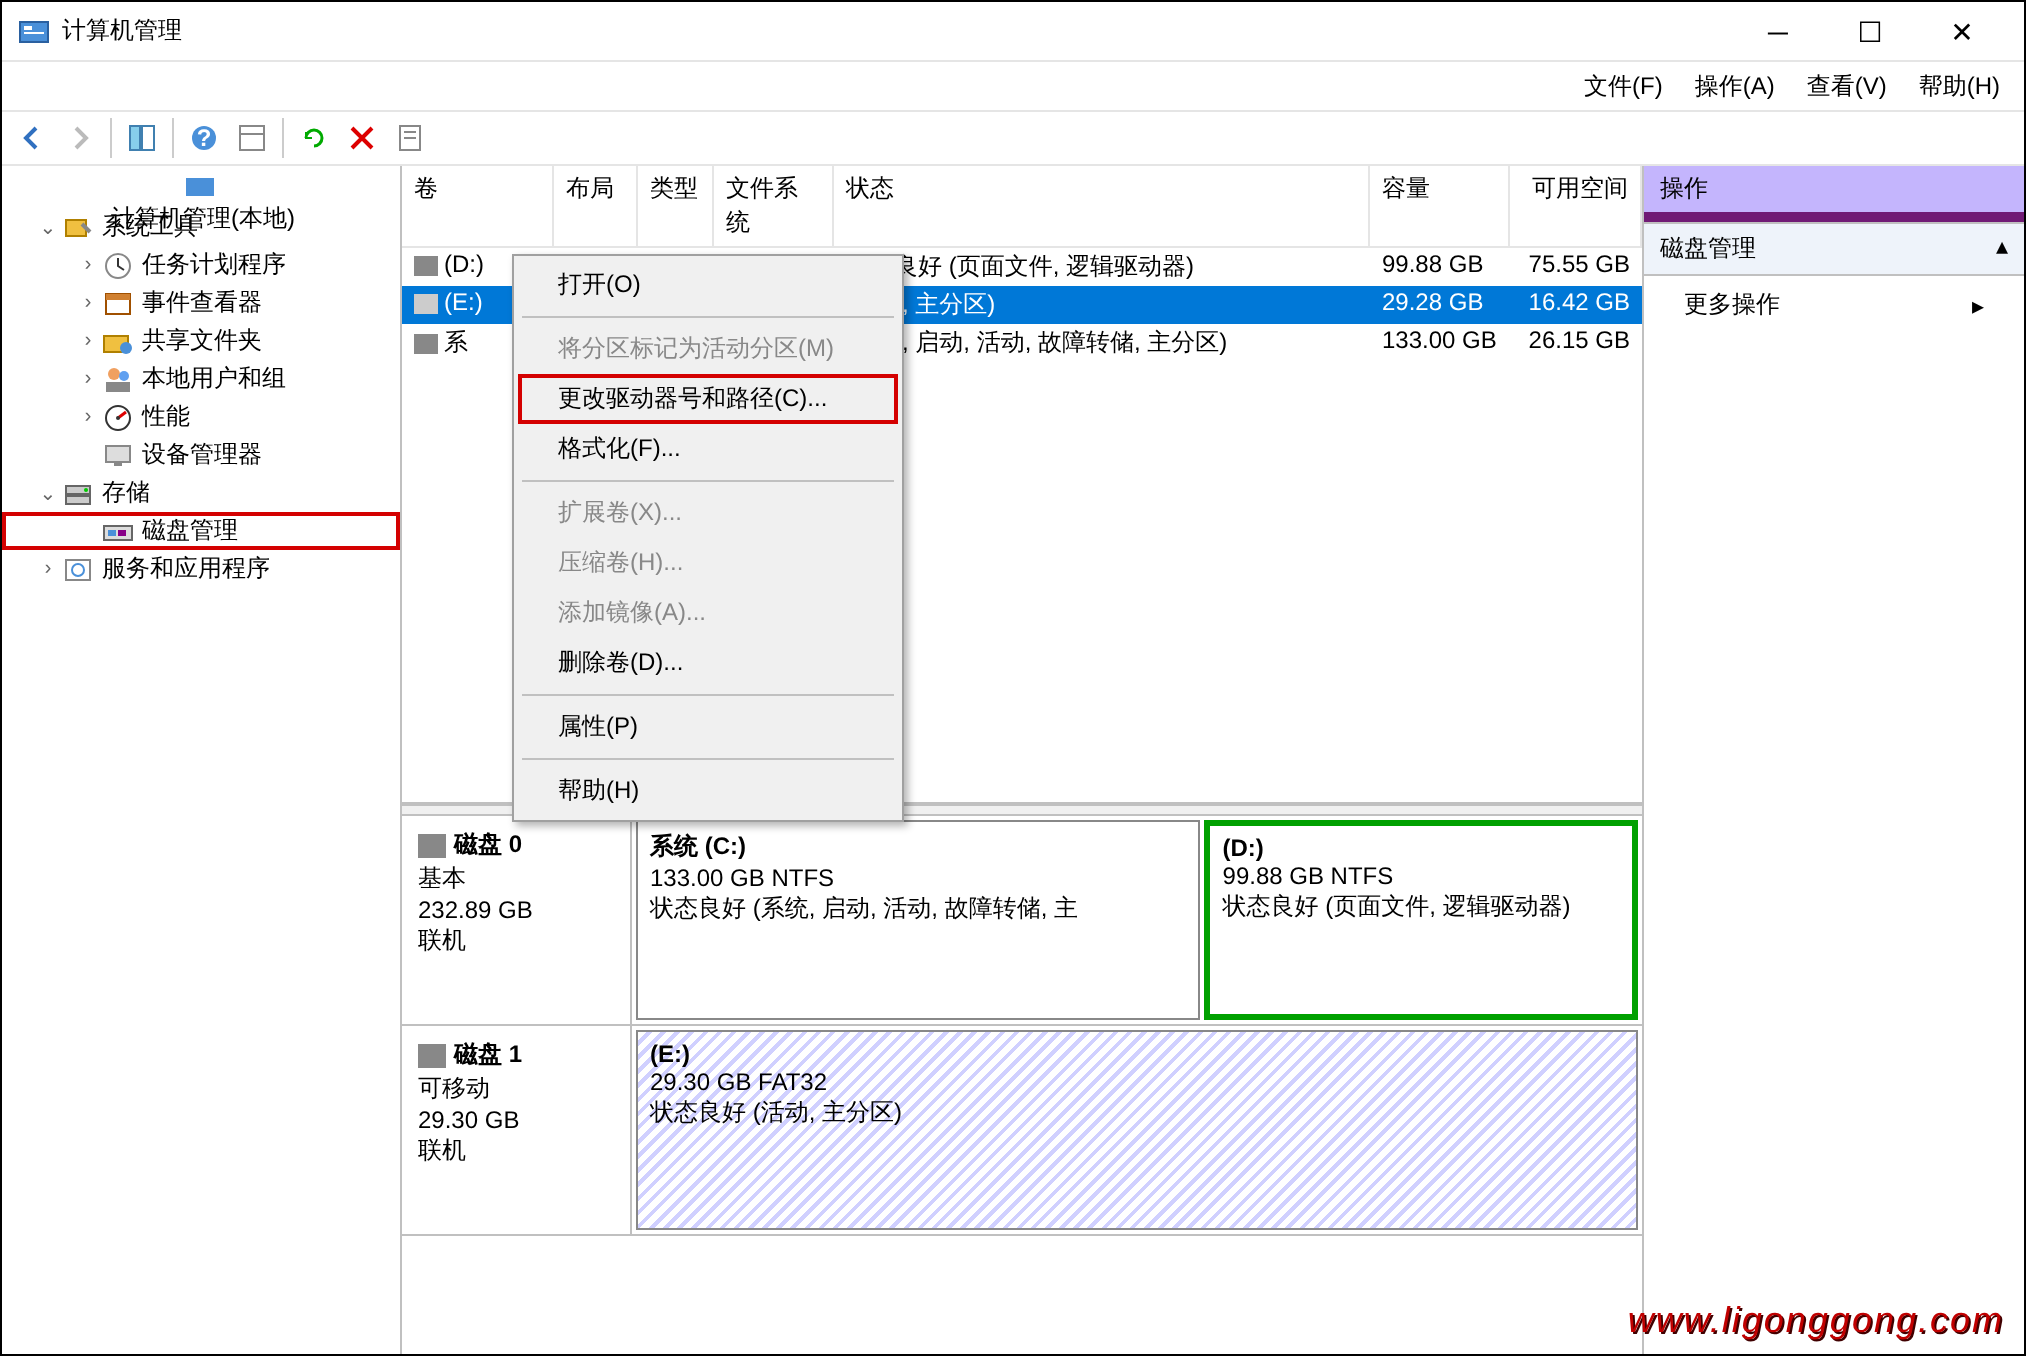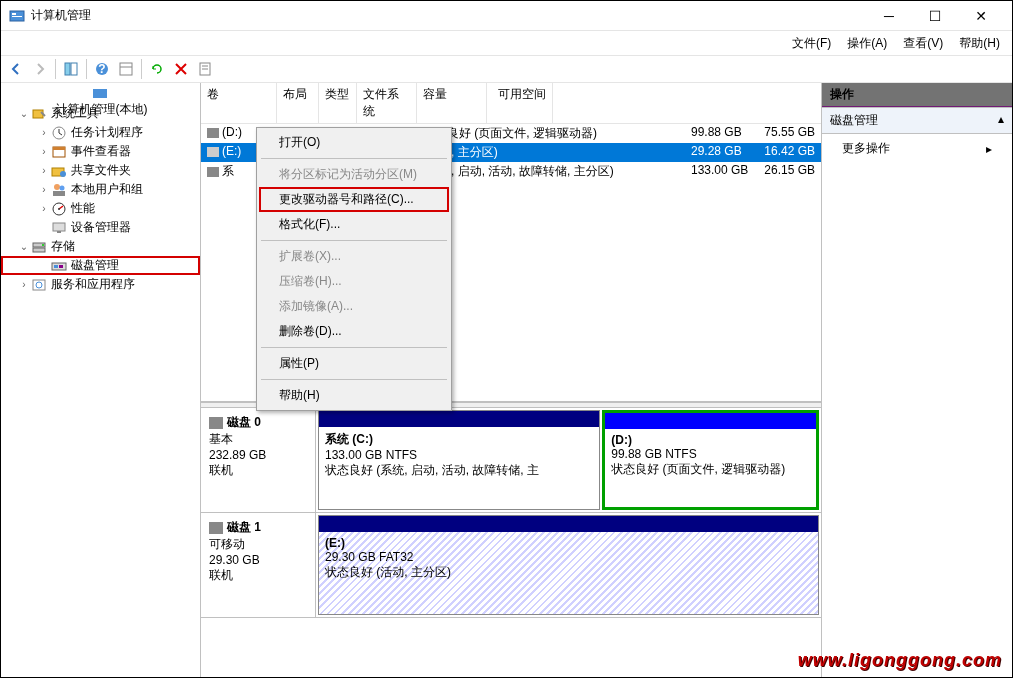--- a/index.html
+++ b/index.html
@@ -18,51 +18,51 @@
 .tree { width: 200px; border-right: 1px solid #c0c0c0; padding: 2px 0; overflow: hidden; }
 .tree-item { display: flex; align-items: center; height: 19px; padding-left: 2px; white-space: nowrap; }
 .tree-item .twisty { width: 14px; text-align: center; color: #666; font-size: 10px; }
 .tree-item .ico { width: 16px; height: 16px; margin-right: 4px; display: flex; align-items: center; justify-content: center; }
 .tree-item.l1 { padding-left: 2px; flex-direction: column; }
 .tree-item.l2 { padding-left: 16px; }
 .tree-item.l3 { padding-left: 36px; }
 .tree-item.highlight { border: 2px solid #d40000; padding-top:0;padding-bottom:0; }
 .middle { flex: 1; display: flex; flex-direction: column; border-right: 1px solid #c0c0c0; position: relative; }
 .right { width: 190px; }
-.right-head { background: #737373; border-bottom: 1px solid #701a75; padding: 3px 8px; font-weight: bold; }
+.right-head { background: #c4b5fd; border-bottom: 5px solid #701a75; padding: 3px 8px; font-weight: normal; }
 .right-section { padding: 4px 8px; background:#fff;}
 .right-section.hd { background: #eef3fa; border-bottom: 1px solid #c0c0c0; border-top:1px solid #c0c0c0;}
 .right-more { padding: 6px 20px; display:flex; justify-content:space-between; align-items:center;}
 .vol-table { border-bottom: 1px solid #c0c0c0; }
 .vol-head { display: flex; background: #fff; border-bottom: 1px solid #e5e5e5; }
 .vol-head div { padding: 3px 6px; border-right: 1px solid #e5e5e5; background: #fff; }
 .c-vol{width:76px} .c-layout{width:42px} .c-type{width:38px} .c-fs{width:60px} .c-status{flex:1} .c-cap{width:70px;text-align:left} .c-free{width:66px;text-align:right}
 .vol-row { display: flex; }
 .vol-row div { padding: 1px 6px; white-space: nowrap; overflow: hidden; }
 .vol-row.sel { background: #0078d7; color: #fff; }
 .vol-row .vico { width: 12px; height: 10px; background: #888; display: inline-block; margin-right: 3px; vertical-align: middle; }
 .disk-area { flex: 1; overflow: auto; background: #fff; padding: 0; }
 .disk-row { display: flex; border-bottom: 1px solid #c0c0c0; min-height: 105px; }
 .disk-label { width: 115px; border-right: 1px solid #c0c0c0; padding: 6px 8px; }
 .disk-label .dh { display: flex; align-items: center; gap: 4px; font-weight: bold; }
 .disk-parts { flex: 1; display: flex; padding: 2px; gap: 2px; }
-.part { border: 1px solid #888; display: flex; flex-direction: column; justify-content: flex-end; }
+.part { border: 1px solid #888; display: flex; flex-direction: row; justify-content: flex-end; }
 .part .ph { height: 16px; background: #000080; }
 .part .ph.sel { background: #0000ff; }
 .part .pb { padding: 4px 6px; flex: 1; background: #fff; }
 .part .pb b { font-weight: bold; }
 .part.green { border: 3px solid #00a000; }
 .part.hatch .pb { background: repeating-linear-gradient(135deg,#fff,#fff 3px,#d0d0ff 3px,#d0d0ff 5px); }
 .splitter { height: 6px; background: #f0f0f0; border-top:1px solid #c0c0c0; border-bottom:1px solid #c0c0c0; cursor: row-resize; }
 .ctx { position: absolute; background: #f0f0f0; border: 1px solid #a0a0a0; box-shadow: 2px 2px 4px rgba(0,0,0,0.3); width: 196px; padding: 2px; }
 .ctx-item { padding: 4px 20px; }
 .ctx-item.disabled { color: #888; }
 .ctx-item.hl { border: 2px solid #d40000; padding: 2px 18px; }
 .ctx-sep { height: 1px; background: #c0c0c0; margin: 3px 2px; }
-.watermark { position: absolute; bottom: 6px; right: 10px; color: #c00000; font-style: italic; font-weight: bold; font-size: 18px; letter-spacing: 1px; text-shadow: 1px 1px 0 #400000; }
+.watermark { position: absolute; bottom: 6px; right: 10px; color: #c00000; font-style: italic; font-weight: normal; font-size: 18px; letter-spacing: 1px; text-shadow: 1px 1px 0 #400000; }
 </style>
 </head>
 <body>
 
 <div class="titlebar">
   <span class="icon">
     <svg viewBox="0 0 16 16">
         <rect x="1" y="3" width="14" height="10" fill="#4a90d9" stroke="#2a60a0"></rect>
         <rect x="3" y="5" width="4" height="2" fill="#fff"></rect>
         <rect x="3" y="8" width="10" height="1" fill="#fff"></rect>
@@ -251,20 +251,21 @@
       </div>
   </div>
 
   <div class="middle">
     <div class="vol-table">
       <div class="vol-head">
         <div class="c-vol">卷</div>
         <div class="c-layout">布局</div>
         <div class="c-type">类型</div>
         <div class="c-fs">文件系统</div>
+        <div class="c-status">状态</div>
         <div class="c-cap">容量</div>
         <div class="c-free">可用空间</div>
       </div>
       <div class="vol-row">
         <div class="c-vol"><span class="vico"></span><span>(D:)</span></div>
         <div class="c-layout">简单</div>
         <div class="c-type">基本</div>
         <div class="c-fs">NTFS</div>
         <div class="c-status">状态良好 (页面文件, 逻辑驱动器)</div>
         <div class="c-cap">99.88 GB</div>

